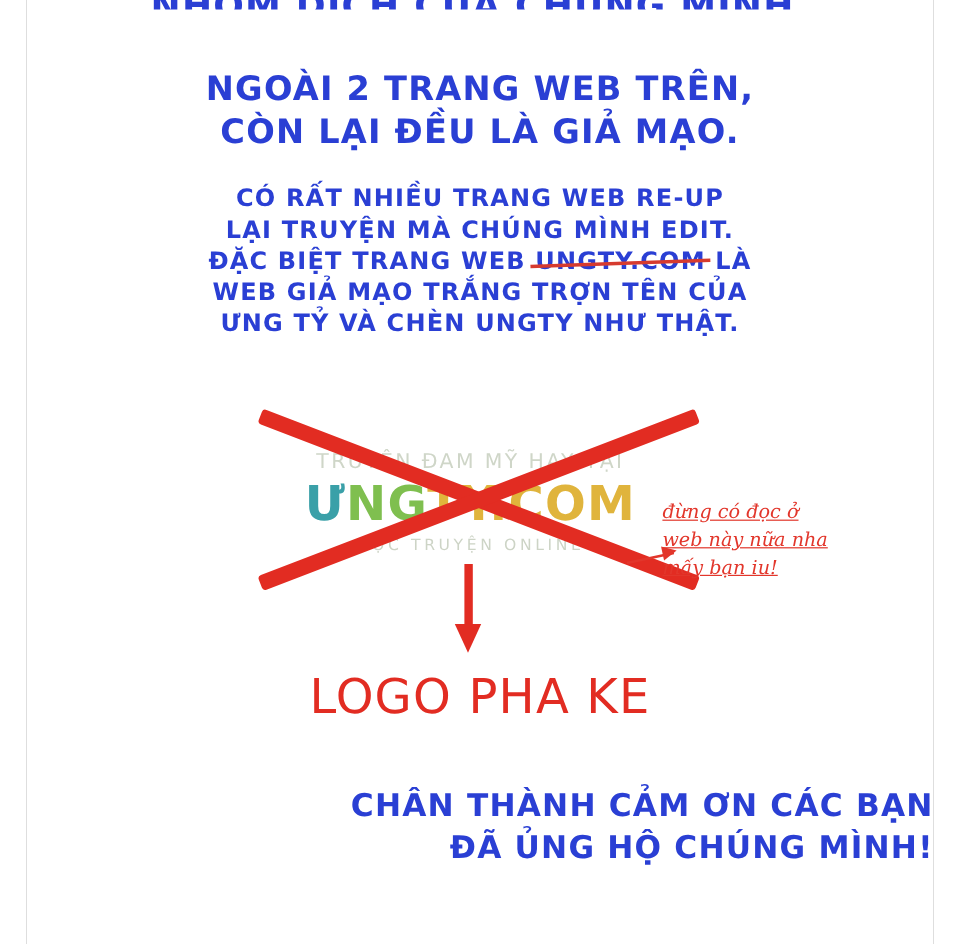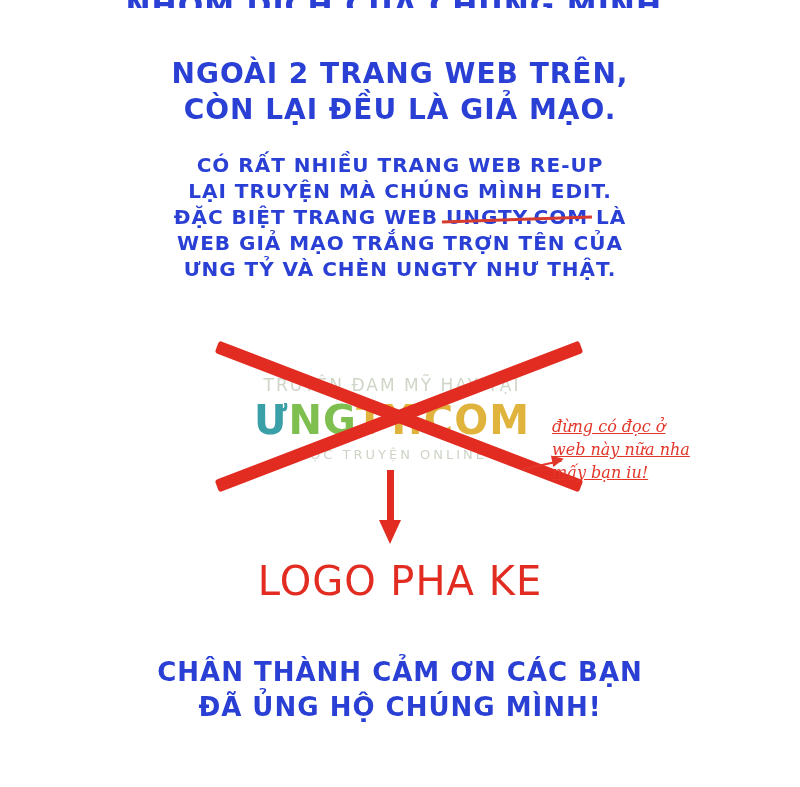--- a/index.html
+++ b/index.html
@@ -232,21 +232,21 @@
     border-bottom: 6px solid transparent;
     border-left: 12px solid #e2362b;
     transform: rotate(-12deg);
   }
 
   .thanks-block {
     position: absolute;
     left: 0;
     top: 655px;
     width: 756px;
-    text-align: center;
+    text-align: right;
     color: #2a3fd4;
     font-size: 26px;
     font-weight: bold;
     letter-spacing: 1px;
     line-height: 1.35;
     white-space: pre-line;
     font-family: "DejaVu Sans", sans-serif;
   }
 </style>
 </head>

